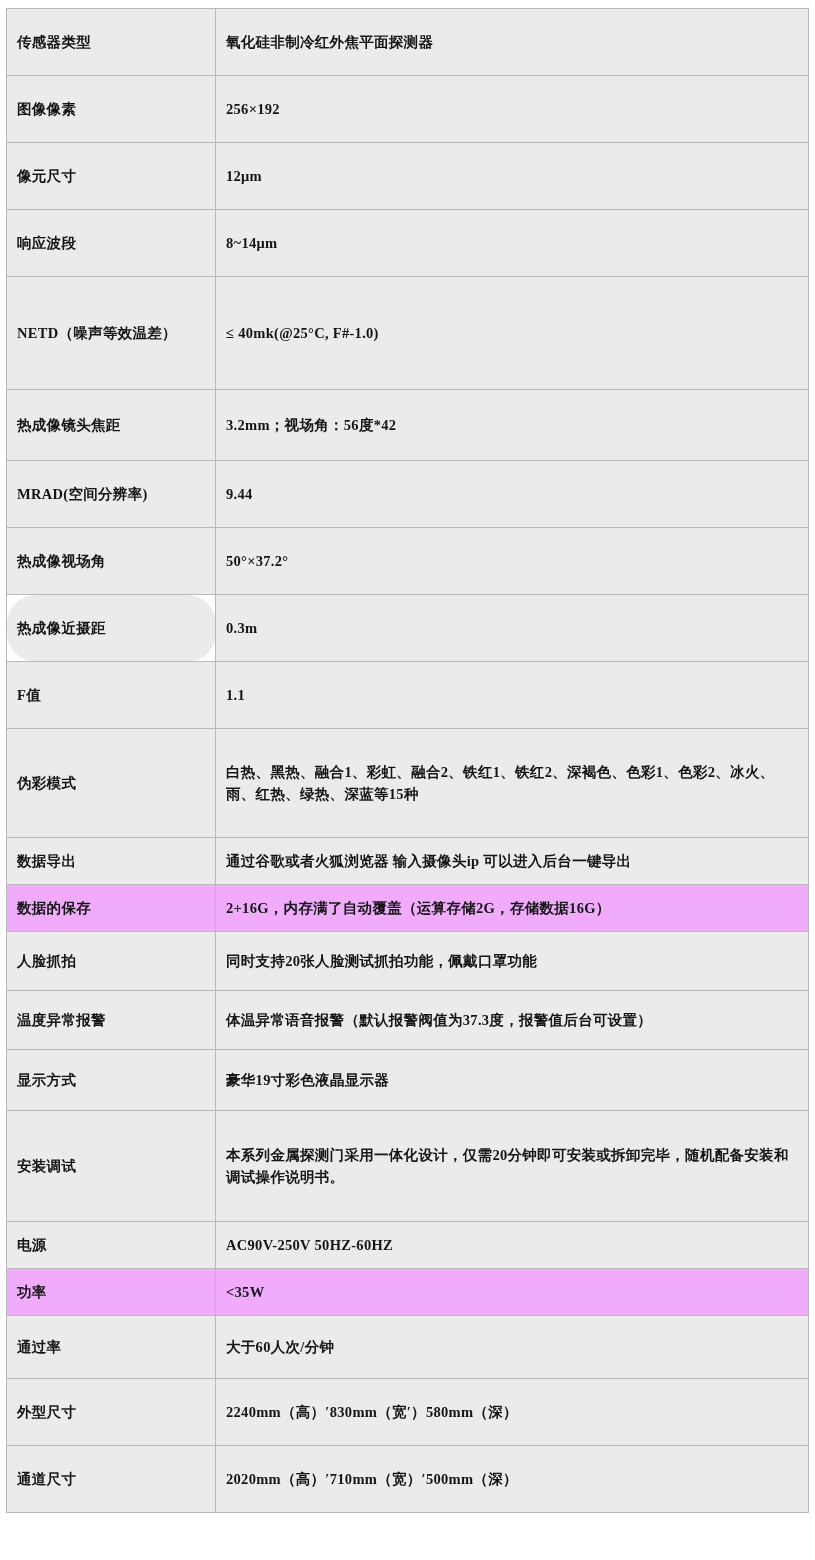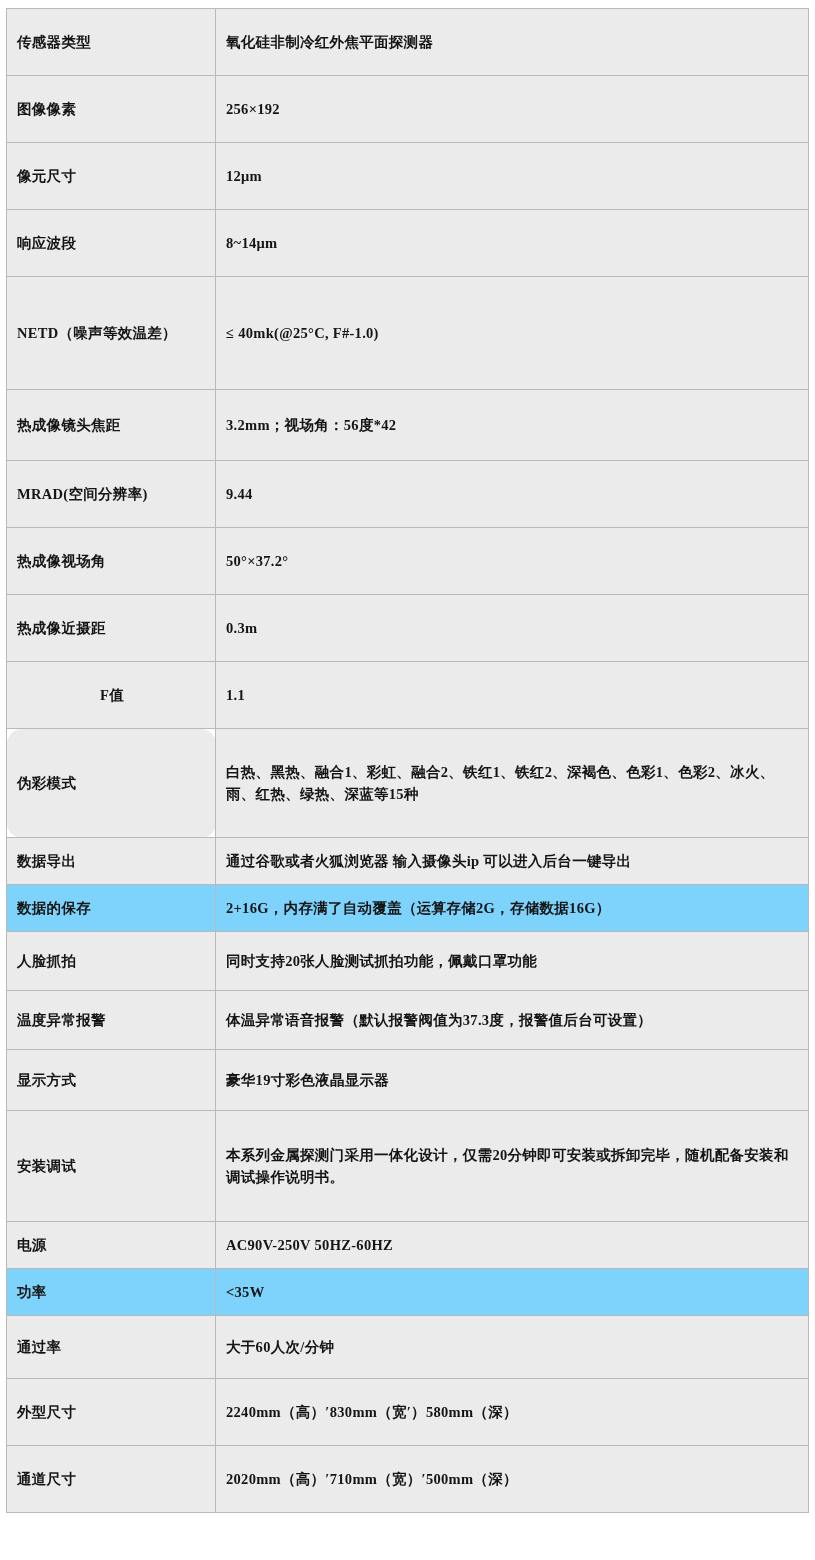--- a/index.html
+++ b/index.html
@@ -38,21 +38,21 @@
   }
   td.label {
     width: 190px;
     background: #ebebeb;
   }
   td.value {
     background: #ebebeb;
   }
   tr.white td.label,
   tr.white td.value {
-    background: #7dd3fc;
+    background: #f0abfc;
   }
   .multi {
     line-height: 1.85;
   }
   .tight td {
     padding-top: 3px;
     padding-bottom: 3px;
   }
 </style>
 </head>
@@ -87,29 +87,29 @@
         </tr>
         <tr>
           <td class="label" style="height: 54px;">MRAD(空间分辨率)</td>
           <td class="value">9.44</td>
         </tr>
         <tr>
           <td class="label" style="height: 54px;">热成像视场角</td>
           <td class="value">50°×37.2°</td>
         </tr>
         <tr>
-          <td class="label" style="height: 54px;">热成像近摄距</td>
+          <td class="label" style="height: 54px; border-radius: 29px;">热成像近摄距</td>
           <td class="value">0.3m</td>
         </tr>
         <tr>
-          <td class="label" style="height: 54px; text-align: center;">F值</td>
+          <td class="label" style="height: 54px;">F值</td>
           <td class="value">1.1</td>
         </tr>
         <tr>
-          <td class="label" style="height: 96px; border-radius: 15px;">伪彩模式</td>
+          <td class="label" style="height: 96px;">伪彩模式</td>
           <td class="value multi">白热、黑热、融合1、彩虹、融合2、铁红1、铁红2、深褐色、色彩1、色彩2、冰火、雨、红热、绿热、深蓝等15种</td>
         </tr>
         <tr class="tight">
           <td class="label" style="height: 34px;">数据导出</td>
           <td class="value multi">通过谷歌或者火狐浏览器 输入摄像头ip 可以进入后台一键导出</td>
         </tr>
         <tr class="white tight">
           <td class="label" style="height: 34px;">数据的保存</td>
           <td class="value multi">2+16G，内存满了自动覆盖（运算存储2G，存储数据16G）</td>
         </tr>

